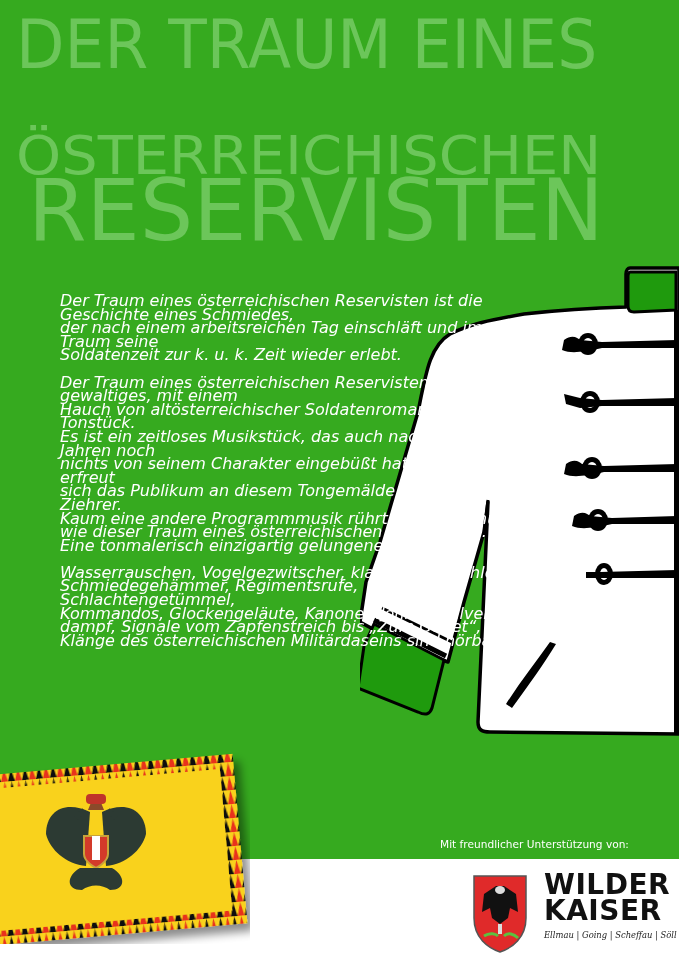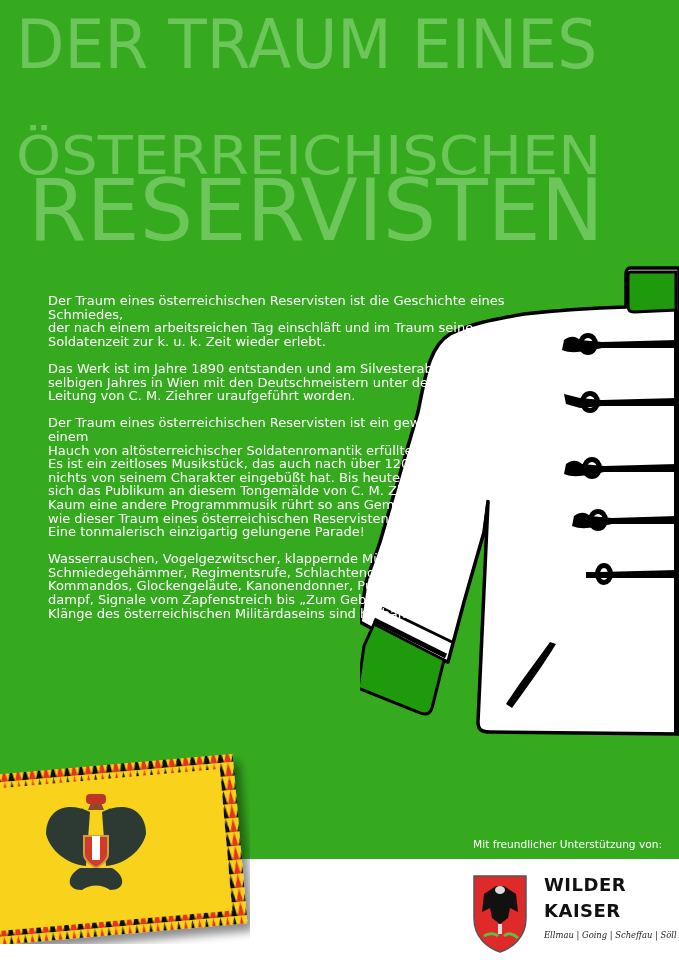--- a/index.html
+++ b/index.html
@@ -10,36 +10,37 @@
       position: absolute; left: 16px; width: 648px;
       color: #6cc65a; font-family: "DejaVu Sans", sans-serif; font-weight: normal;
       white-space: nowrap; text-align: justify; text-align-last: justify;
       transform-origin: left top; letter-spacing: 0;
     }
     .t1 { top: 10px; font-size: 68px; line-height: 70px; height: 70px; transform: scaleY(1.0); }
     .t2 { top: 96px; font-size: 54px; line-height: 60px; height: 60px; margin-top: 30px; }
     .t3 { top: 165px; font-size: 86px; line-height: 90px; height: 90px; margin-left: 12px; }
     .title-line span { display: inline-block; }
     .body-text {
-      position: absolute; left: 48px; top: 294px; width: 470px;
-      color: #ffffff; font-size: 13px; line-height: 13.6px;
+      position: absolute; left: 60px; top: 294px; width: 470px;
+      color: #ffffff; font-size: 16px; line-height: 13.6px;
       font-family: "DejaVu Sans", sans-serif;
+      font-style: italic;
     }
     .body-text p { margin-bottom: 13.6px; white-space: pre-line; }
     .jacket { position: absolute; left: 360px; top: 262px; width: 319px; height: 500px; }
     .flag-wrap { position: absolute; left: 0; top: 744px; width: 250px; height: 200px; }
     .support {
-      position: absolute; left: 440px; top: 838px; width: 222px; text-align: right;
+      position: absolute; left: 440px; top: 838px; width: 222px; text-align: left;
       color: #ffffff; font-size: 10.6px;
     }
     .logo { position: absolute; left: 470px; top: 870px; width: 200px; height: 85px; }
     .wk-name {
       position: absolute; left: 74px; top: 2px; width: 120px;
       font-family: "DejaVu Sans", sans-serif; font-weight: bold; color: #111;
-      font-size: 18px; line-height: 26px; letter-spacing: 0.5px;
+      font-size: 28px; line-height: 26px; letter-spacing: 0.5px;
     }
     .wk-places {
       position: absolute; left: 74px; top: 60px; width: 126px;
       font-family: "DejaVu Serif", serif; font-style: italic; color: #222;
       font-size: 8.4px; white-space: nowrap;
     }
   </style>
 </head>
 <body>
 
@@ -91,23 +92,20 @@
       </g>
   </g>
 
   <path d="M316 48 L 316 472" stroke="#000" stroke-width="4"></path>
 </svg>
 
 <div class="body-text">
   <p>Der Traum eines österreichischen Reservisten ist die Geschichte eines Schmiedes,
 der nach einem arbeitsreichen Tag einschläft und im Traum seine
 Soldatenzeit zur k. u. k. Zeit wieder erlebt.</p>
-  <p>Das Werk ist im Jahre 1890 entstanden und am Silvesterabend des
-selbigen Jahres in Wien mit den Deutschmeistern unter der
-Leitung von C. M. Ziehrer uraufgeführt worden.</p>
   <p>Der Traum eines österreichischen Reservisten ist ein gewaltiges, mit einem
 Hauch von altösterreichischer Soldatenromantik erfülltes Tonstück.
 Es ist ein zeitloses Musikstück, das auch nach über 120 Jahren noch
 nichts von seinem Charakter eingebüßt hat. Bis heute erfreut
 sich das Publikum an diesem Tongemälde von C. M. Ziehrer.
 Kaum eine andere Programmmusik rührt so ans Gemüt
 wie dieser Traum eines österreichischen Reservisten.
 Eine tonmalerisch einzigartig gelungene Parade!</p>
   <p>Wasserrauschen, Vogelgezwitscher, klappernde Mühle,
 Schmiedegehämmer, Regimentsrufe, Schlachtengetümmel,

